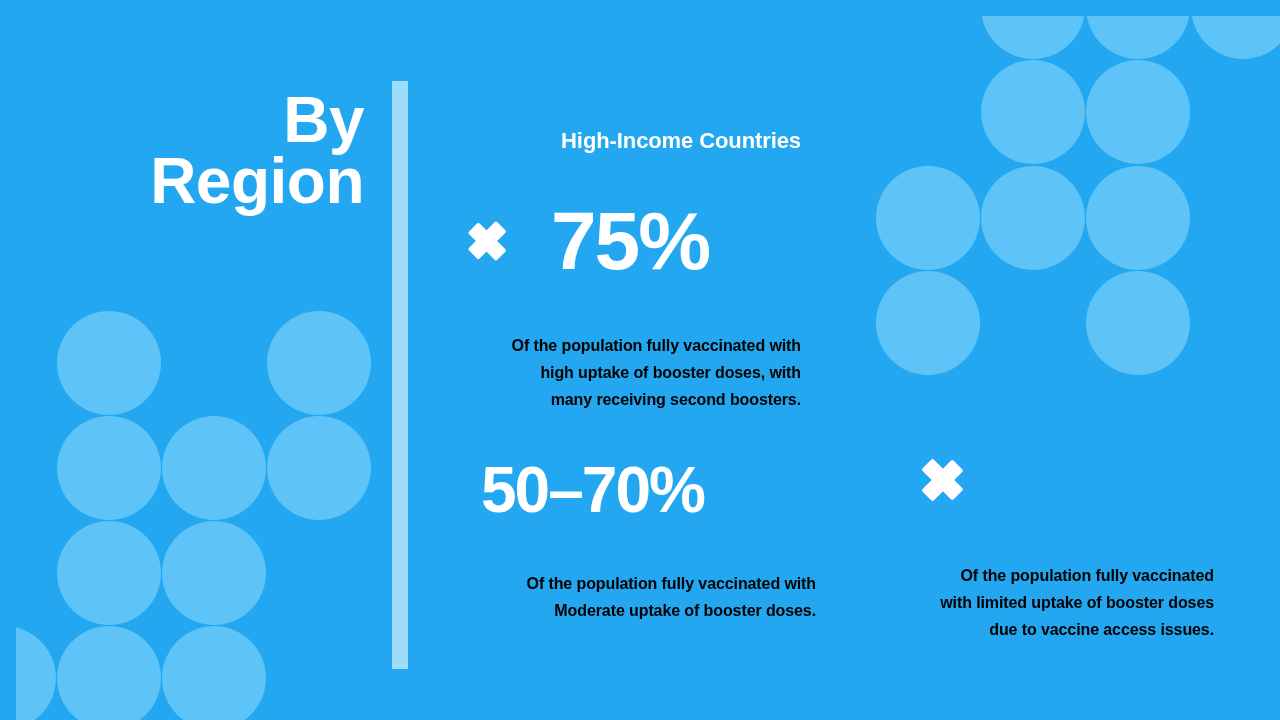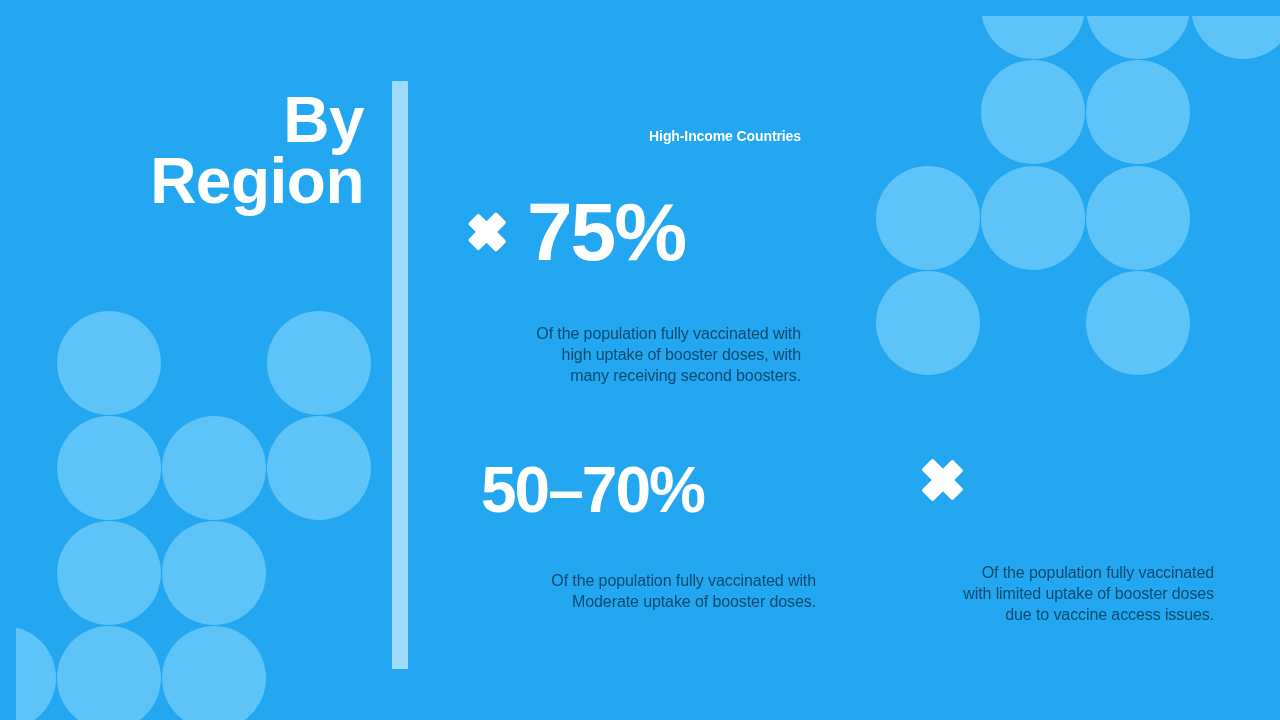--- a/index.html
+++ b/index.html
@@ -65,34 +65,35 @@
   
   .stat-block {
     position: absolute;
   }
   #stat-high   { left: 441px; top: 96px;  width: 360px; }
   #stat-middle { left: 441px; top: 398px; width: 375px; }
   #stat-low    { left: 884px; top: 398px; width: 330px; }
 
   .stat-label {
     color: #ffffff;
-    font-size: 14px;
+    font-size: 22px;
     font-weight: bold;
     letter-spacing: -0.1px;
     line-height: 1.2;
   }
 
   .stat-value {
     color: #ffffff;
     font-weight: bold;
     line-height: 1;
     letter-spacing: -2px;
     display: flex;
     align-items: center;
     white-space: nowrap;
+    gap: 24px;
   }
   #value-high   { font-size: 82px; margin-top: 22px; }
   #value-middle { font-size: 64px; margin-top: 20px; }
   #value-low    { font-size: 84px; margin-top: 20px; }
 
   
   .chevron {
     display: inline-block;
     position: relative;
     flex: none;
@@ -126,24 +127,24 @@
     transform: rotate(-45deg);
   }
   .chevron-left::after {
     width: 44px; height: 16px;
     bottom: 7px; left: -2px;
     transform-origin: 100% 50%;
     transform: rotate(45deg);
   }
 
   .stat-desc {
-    color: #0c4a6e;
+    color: #000000;
     font-size: 16px;
-    font-weight: normal;
-    line-height: 21px;
+    font-weight: bold;
+    line-height: 27px;
     letter-spacing: -0.1px;
     white-space: pre-line;
   }
   #desc-high   { margin-top: 26px; }
   #desc-middle { margin-top: 24px; }
   #desc-low    { margin-top: 36px; }
 </style>
 </head>
 <body>
 

